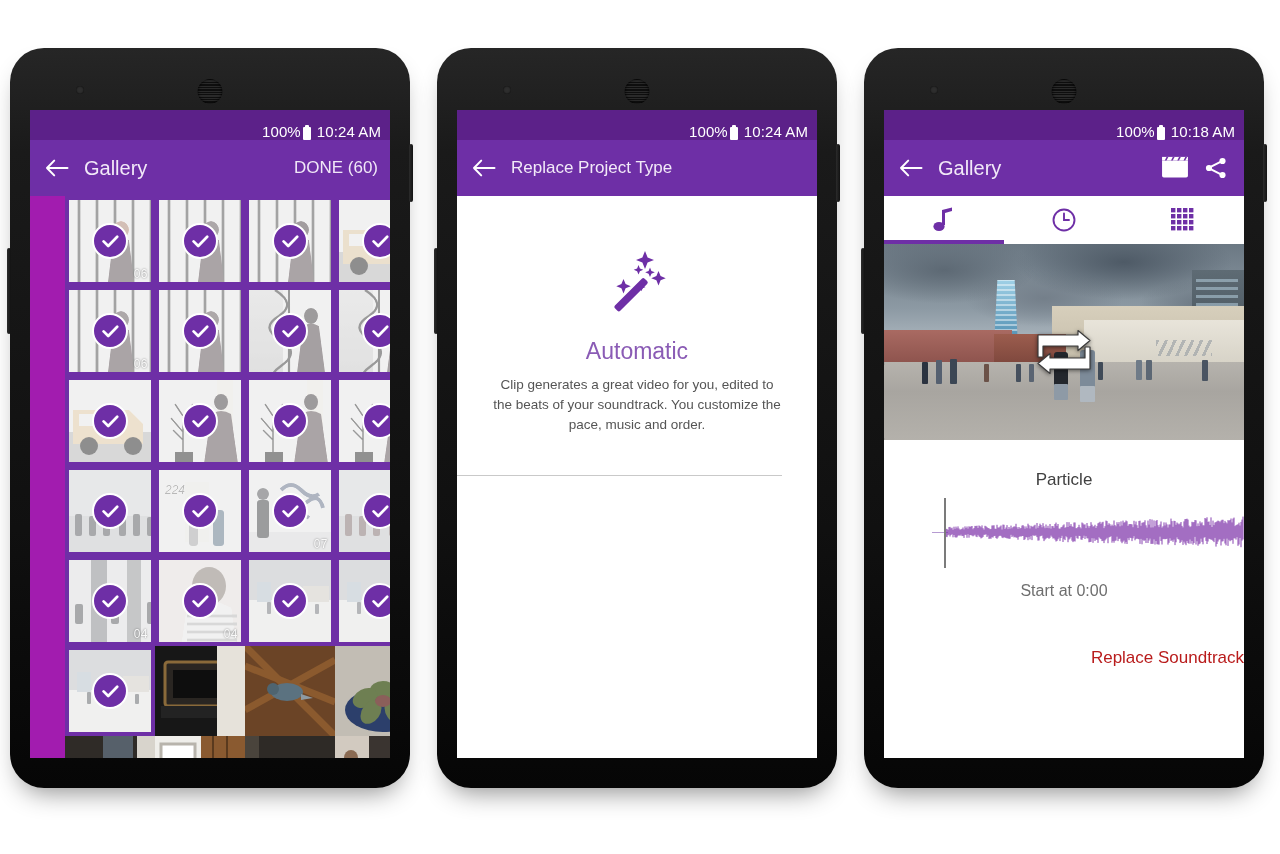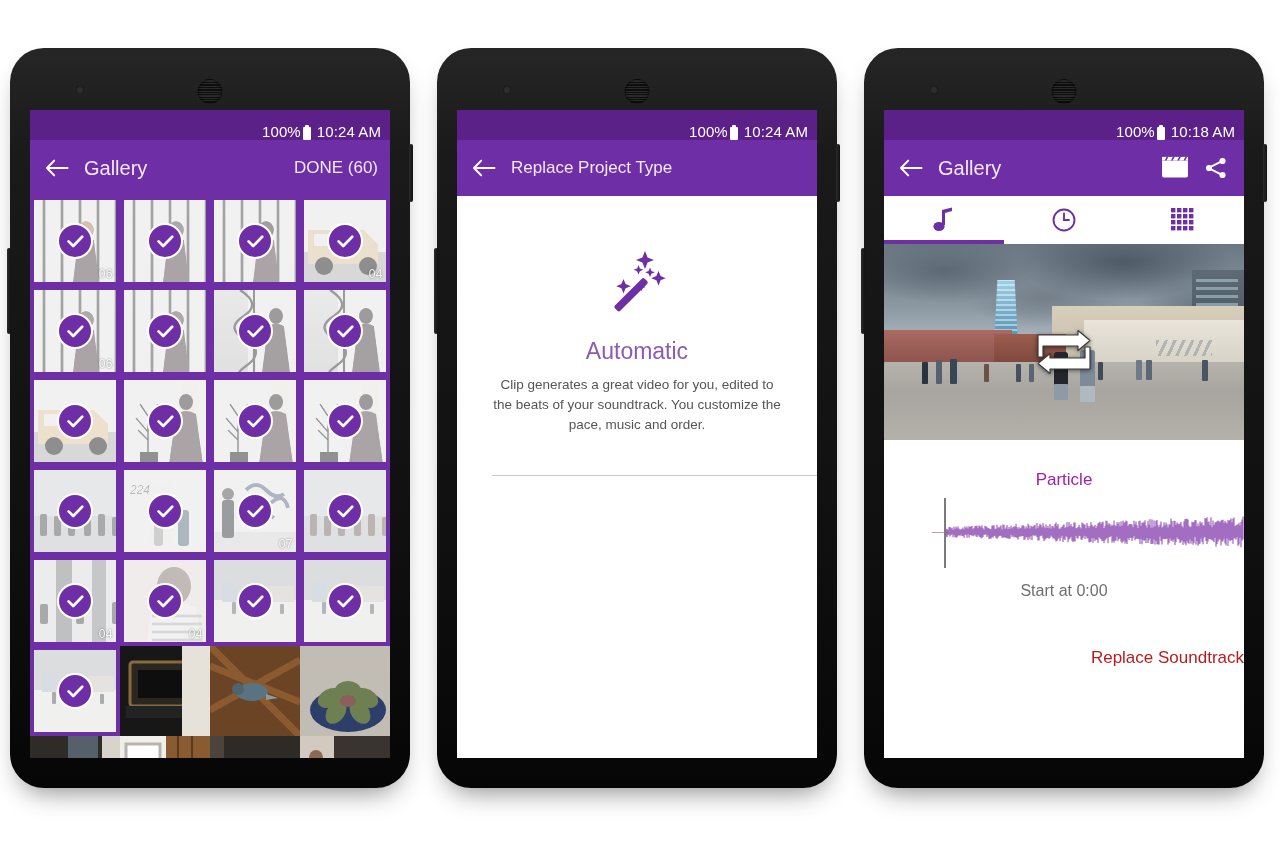--- a/index.html
+++ b/index.html
@@ -140,20 +140,21 @@
     cursor: pointer;
   }
 
   
   .gallery {
     position: relative;
     width: 360px;
     height: 562px;
     background: #a21caf;
     overflow: hidden;
+    padding-left: 35px;
   }
   .grid {
     display: grid;
     grid-template-columns: repeat(4, 90px);
     grid-auto-rows: 90px;
   }
   .cell {
     position: relative;
     width: 90px; height: 90px;
     overflow: hidden;
@@ -193,21 +194,21 @@
     z-index: 4;
     letter-spacing: 0.5px;
   }
 
   
   .ptype {
     height: 562px;
     background: #ffffff;
     display: flex;
     flex-direction: column;
-    align-items: flex-end;
+    align-items: flex-start;
     padding-top: 44px;
     box-sizing: border-box;
   }
   .ptype .opt { width: 100%; text-align: center; }
   .ptype .opt-icon {
     height: 84px;
     display: flex; align-items: center; justify-content: center;
   }
   .ptype .opt-title {
     font-size: 23px;
@@ -327,21 +328,21 @@
     position: absolute;
     left: 50%; top: 56%;
     transform: translate(-50%, -50%);
     z-index: 5;
     filter: drop-shadow(0 1px 2px rgba(0,0,0,0.55));
   }
 
   .track-name {
     text-align: center;
     font-size: 17px;
-    color: #a21caf;
+    color: #404040;
     margin-top: 30px;
   }
   .wave-wrap {
     position: relative;
     width: 360px;
     height: 78px;
     margin-top: 6px;
     overflow: hidden;
     cursor: pointer;
   }

